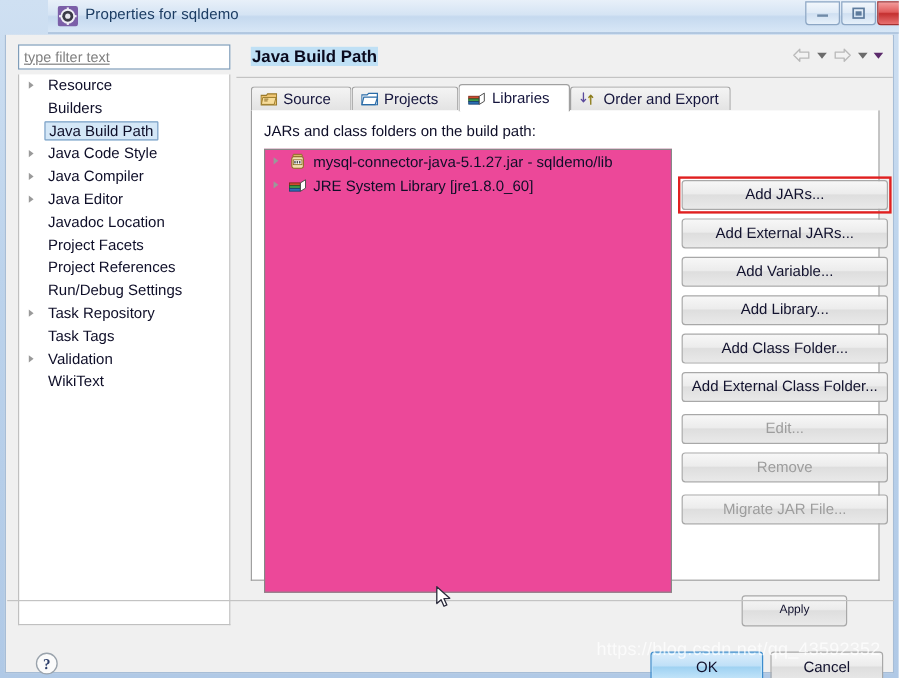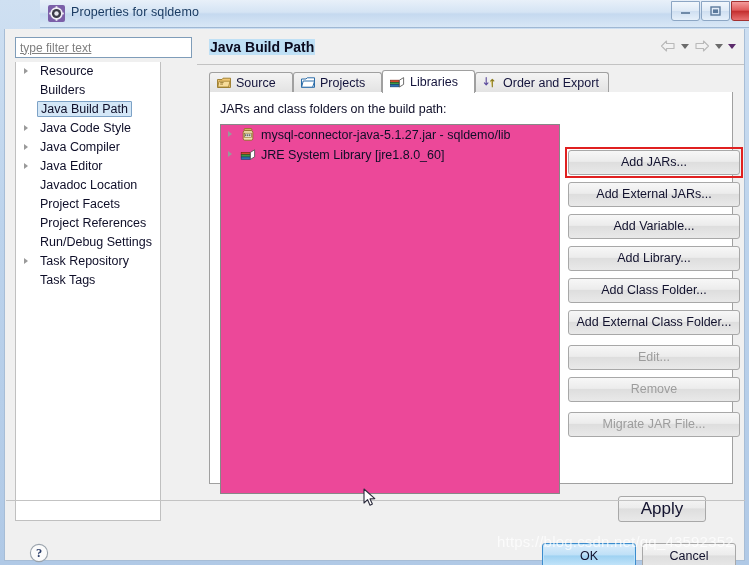--- a/index.html
+++ b/index.html
@@ -96,21 +96,21 @@
     padding: 0 4px;
     line-height: 19px;
     outline: none;
     text-decoration: underline;
   }
   #filter-input::placeholder { color: #808080; opacity: 1; }
 
   #tree-panel {
     position: absolute;
     left: 10px; top: 33px;
-    width: 146px; height: 459px;
+    width: 177px; height: 459px;
     background: #ffffff;
     border: 1px solid #c0c0c0;
     border-top: none;
     box-sizing: border-box;
     overflow: hidden;
   }
   .tree-item {
     position: relative;
     height: 19px;
     line-height: 19px;
@@ -297,21 +297,21 @@
   
   #apply-btn {
     position: absolute;
     left: 421px; top: 466px;
     width: 88px; height: 26px;
     background: linear-gradient(to bottom, #f7f7f7 0%, #ececec 45%, #dedede 50%, #e9e9e9 100%);
     border: 1px solid #a8a8a8;
     border-radius: 3px;
     box-sizing: border-box;
     font-family: "Liberation Sans", sans-serif;
-    font-size: 17px;
+    font-size: 10px;
     color: #12122e;
     line-height: 24px;
     text-align: center;
     cursor: default;
   }
 
   
   #bottom-divider {
     position: absolute;
     left: 1px; top: 471px;
@@ -466,20 +466,27 @@
       </div>
       <div class="tree-item">
         <span class="lbl">Run/Debug Settings</span>
       </div>
       <div class="tree-item">
         <span class="arrow"></span>
         <span class="lbl">Task Repository</span>
       </div>
       <div class="tree-item">
         <span class="lbl">Task Tags</span>
+      </div>
+      <div class="tree-item">
+        <span class="arrow"></span>
+        <span class="lbl">Validation</span>
+      </div>
+      <div class="tree-item">
+        <span class="lbl">WikiText</span>
       </div>
     </div>
 
     <div id="right-panel">
 
       <div id="page-header">
         <span id="page-title">Java Build Path</span>
         <div id="nav-controls">
           <span class="nav-arrow">
             <svg width="16" height="14" viewBox="0 0 16 14">

